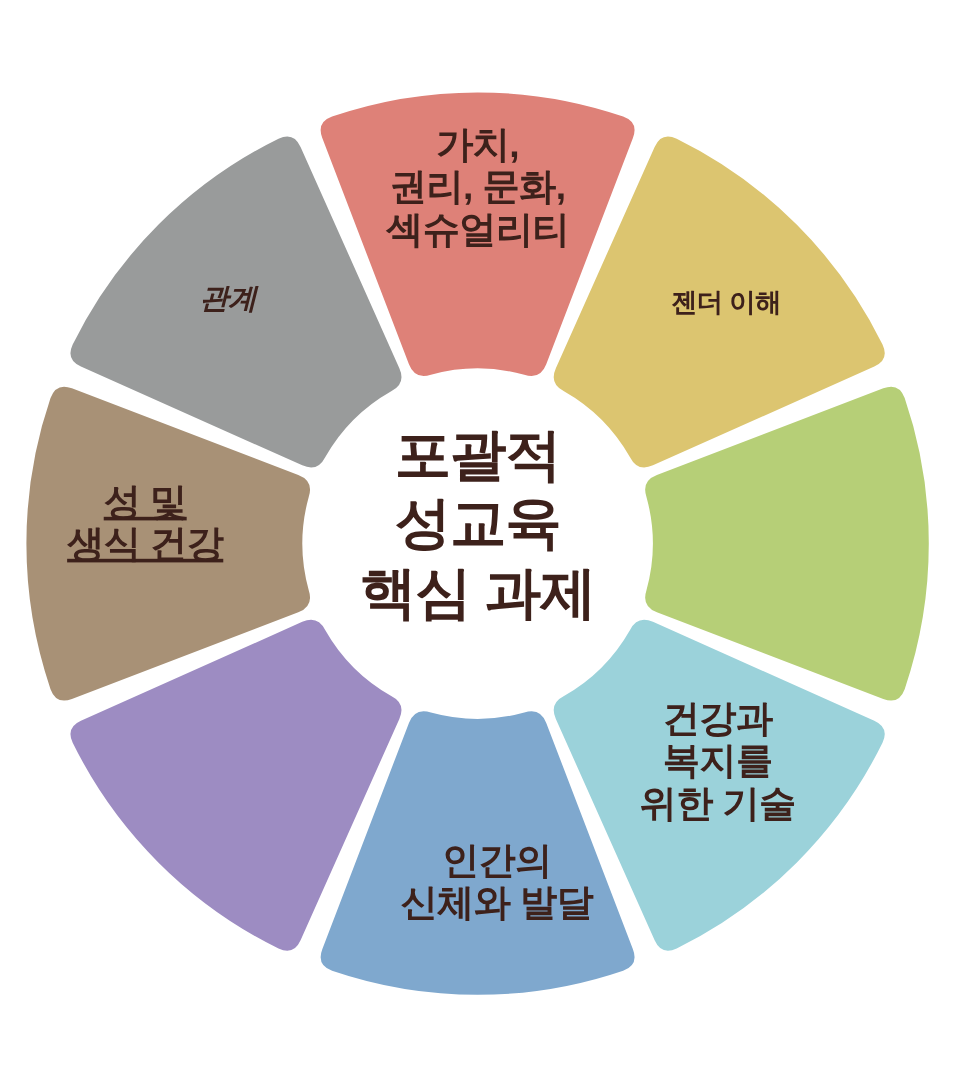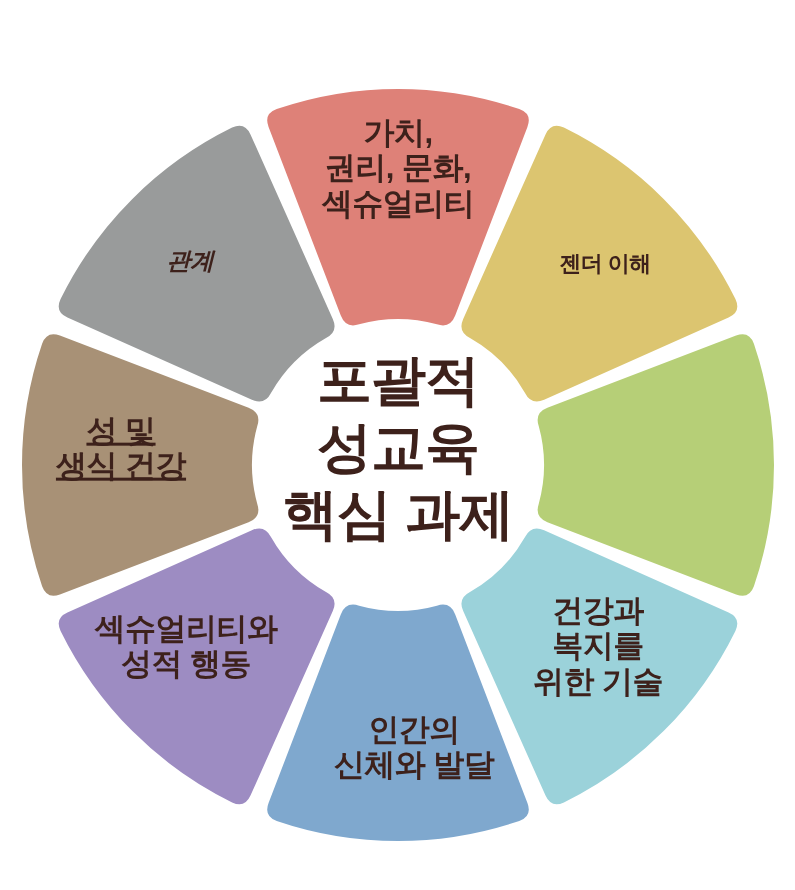--- a/index.html
+++ b/index.html
@@ -11,21 +11,21 @@
     width: 795px;
     height: 890px;
     position: relative;
     overflow: hidden;
     font-family: "Liberation Sans", "DejaVu Sans", sans-serif;
   }
 
   #diagram-root {
     position: absolute;
     left: 0;
-    top: 12px;
+    top: 0;
     width: 795px;
     height: 876px;
   }
 
   #wheel-svg {
     position: absolute;
     left: 0;
     top: 0;
     width: 795px;
     height: 890px;
@@ -66,21 +66,21 @@
 
   #center-title {
     position: absolute;
     left: 398px;
     top: 436px;
     transform: translate(-50%, -50%);
     width: 300px;
     text-align: center;
     color: #3d211b;
     font-weight: bold;
-    font-size: 55px;
+    font-size: 47px;
     line-height: 1.22;
     white-space: pre-line;
     letter-spacing: -1px;
     pointer-events: auto;
   }
 </style>
 </head>
 <body>
 
 <div id="diagram-root">
@@ -107,22 +107,20 @@
     <div class="seg-label lbl-gender">젠더 이해</div>
 
 
     <div class="seg-label lbl-body">인간의
 신체와 발달</div>
 
     <div class="seg-label lbl-skills">건강과
 복지를
 위한 기술</div>
 
-    <div class="seg-label lbl-behavior">섹슈얼리티와
-성적 행동</div>
 
     <div class="seg-label lbl-reprohealth">성 및
 생식 건강</div>
 
     <div class="seg-label lbl-relations">관계</div>
 
     <div id="center-title">포괄적
 성교육
 핵심 과제</div>
 

